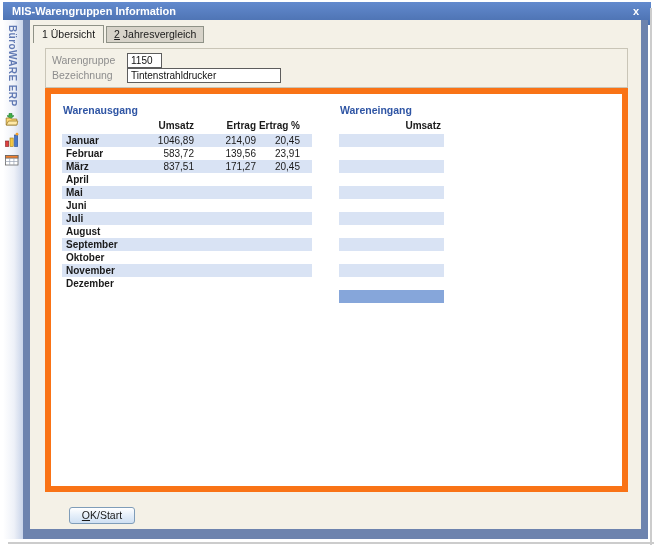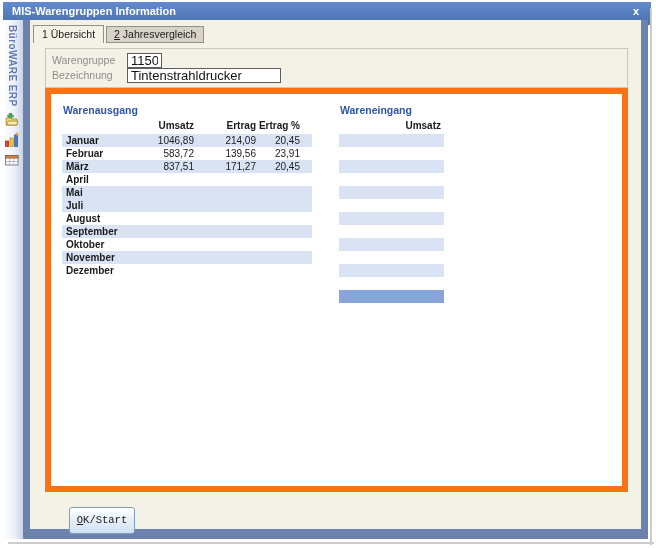--- a/index.html
+++ b/index.html
@@ -32,21 +32,21 @@
     padding:2px 8px 3px 8px;position:relative;z-index:2;}
   .tab.inactive{background:#d7d3c9;border:1px solid #8f9287;padding:1px 7px 2px 7px;margin-left:2px;}
   .tab .tab-text{display:block;}
   .tab.inactive .tab-text::first-letter{text-decoration:underline;}
 
   
   .groupbox{position:absolute;left:15px;top:28px;right:13px;height:38px;border:1px solid #c9c5b7;}
   .flabel{position:absolute;left:6px;font-size:10.5px;color:#8d8d8d;}
   .flabel.r1{top:5px;} .flabel.r2{top:20px;}
   .finput{position:absolute;left:81px;height:13px;border:1px solid #5d5d5d;background:#fff;
-    font-family:"Liberation Sans",sans-serif;font-size:13px;color:#111;padding:0 3px;box-sizing:content-box;}
+    font-family:"Liberation Sans",sans-serif;font-size:10px;color:#111;padding:0 3px;box-sizing:content-box;}
   .finput.r1{top:4px;width:27px;} .finput.r2{top:19px;width:146px;}
 
   
   .panel{position:absolute;left:15px;top:68px;right:13px;bottom:37px;background:#ffffff;border:6px solid #f97316;}
   .section-title{position:absolute;font-size:10.5px;font-weight:bold;color:var(--section-title,#2f55a4);}
   #wa-title{left:12px;top:10px;} #we-title{left:289px;top:10px;}
 
   .wa-head{position:absolute;left:11px;top:25px;width:250px;height:13px;display:flex;
     font-size:10px;font-weight:bold;color:#1a1a1a;line-height:13px;}
   .we-head{position:absolute;left:288px;top:25px;width:105px;height:13px;text-align:right;
@@ -57,23 +57,23 @@
   .trow{display:flex;height:13px;line-height:13px;font-size:10px;color:#1a1a1a;}
   .trow.shade{background:var(--row-shade,#d9e3f4);}
   .trow.total{background:var(--total-row,#86a6da);font-weight:bold;}
   .c-label{width:66px;padding-left:4px;font-weight:bold;white-space:nowrap;overflow:hidden;}
   .c-num{text-align:right;white-space:nowrap;}
   .c-umsatz{width:62px;} .c-ertrag{width:62px;text-align:right;} .c-pct{width:44px;} .c-fill{width:12px;}
   .c-wnum{width:105px;text-align:right;box-sizing:border-box;padding-right:3px;}
   .wa-head .c-label{font-weight:bold;}
 
   
-  .ok-btn{position:absolute;left:39px;top:487px;width:66px;height:27px;border:1px solid #7f9db9;
+  .ok-btn{position:absolute;left:39px;top:487px;width:66px;height:17px;border:1px solid #7f9db9;
     border-radius:3px;background:linear-gradient(to bottom,#ffffff 0%,#e7f0fa 45%,#cfe0f3 100%);
-    font-family:Liberation Mono, monospace;font-size:10.5px;color:#1a1a1a;padding:0;cursor:pointer;}
+    font-family:Liberation Sans, sans-serif;font-size:10.5px;color:#1a1a1a;padding:0;cursor:pointer;}
   .ok-btn .btn-label{display:block;text-align:center;line-height:15px;}
   .ok-btn .btn-label::first-letter{text-decoration:underline;}
 </style>
 </head>
 <body>
 
 <div id="stage">
 
   <div class="titlebar">
     <span>MIS-Warengruppen Information</span>
@@ -170,20 +170,27 @@
               <div class="c-num c-pct"></div>
               <div class="c-fill"></div>
             </div>
             <div class="trow shade">
               <div class="c-label">Mai</div>
               <div class="c-num c-umsatz"></div>
               <div class="c-num c-ertrag"></div>
               <div class="c-num c-pct"></div>
               <div class="c-fill"></div>
             </div>
+            <div class="trow ">
+              <div class="c-label">Juni</div>
+              <div class="c-num c-umsatz"></div>
+              <div class="c-num c-ertrag"></div>
+              <div class="c-num c-pct"></div>
+              <div class="c-fill"></div>
+            </div>
             <div class="trow shade">
               <div class="c-label">Juli</div>
               <div class="c-num c-umsatz"></div>
               <div class="c-num c-ertrag"></div>
               <div class="c-num c-pct"></div>
               <div class="c-fill"></div>
             </div>
             <div class="trow ">
               <div class="c-label">August</div>
               <div class="c-num c-umsatz"></div>

